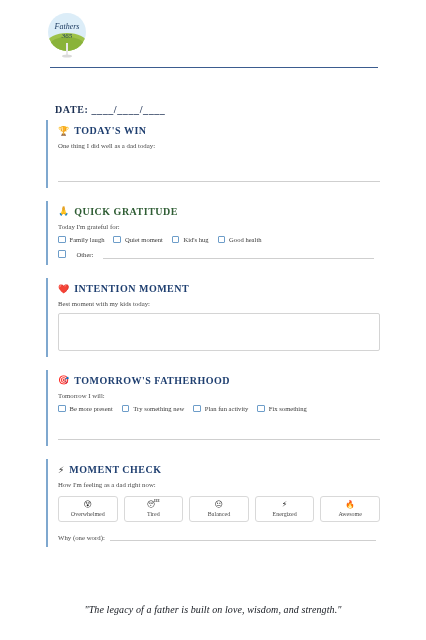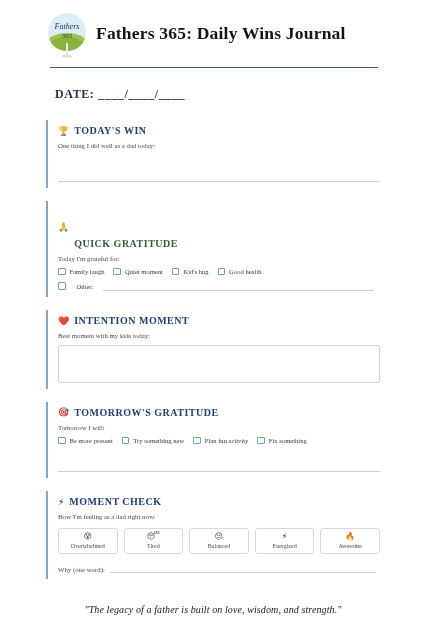--- a/index.html
+++ b/index.html
@@ -54,23 +54,23 @@
     right: 48px;
     top: 67px;
     height: 0;
     border-top: 1.6px solid #3b5c8f;
   }
 
   
   .date-line {
     position: absolute;
     left: 55px;
-    top: 87px;
-    font-family: "Liberation Serif", serif;
-    font-size: 12px;
+    top: 104px;
+    font-family: "Liberation Serif", serif;
+    font-size: 10px;
     font-weight: bold;
     letter-spacing: 0.6px;
     color: #1b2f52;
     white-space: nowrap;
   }
 
   
   .sections {
     position: absolute;
     left: 46px;
@@ -95,21 +95,21 @@
     line-height: 1;
   }
   .sec-title {
     font-family: "Liberation Serif", serif;
     font-size: 10px;
     font-weight: bold;
     letter-spacing: 0.5px;
     line-height: 1;
   }
   .c-navy  { color: #1f3f70; }
-  .c-green { color: #2f5d34; margin-top: 32px; }
+  .c-green { color: #2f5d34; }
 
   .prompt {
     font-family: "Liberation Serif", serif;
     font-size: 6.8px;
     color: #4a4a4a;
     margin-bottom: 4px;
     line-height: 1.3;
   }
 
   .write-line {
@@ -249,21 +249,20 @@
         <g clip-path="url(#circ)">
           <ellipse cx="23" cy="31" rx="20" ry="10" fill="#9ec24a"></ellipse>
           <ellipse cx="23" cy="33" rx="17" ry="8" fill="#8ab33a"></ellipse>
         </g>
         <text x="23" y="17" font-family="Liberation Serif, serif" font-size="8" font-style="italic" fill="#17365d" text-anchor="middle">Fathers</text>
         <text x="23" y="26" font-family="Liberation Serif, serif" font-size="7" font-style="italic" fill="#17365d" text-anchor="middle">365</text>
         <rect x="22" y="31" width="2" height="12" fill="#e7e7e7"></rect>
         <ellipse cx="23" cy="44" rx="5" ry="1.6" fill="#dadada"></ellipse>
       </svg>
     </div>
-    <div class="doc-title">Fathers 365: Daily Wins Journal</div>
   </div>
   <div class="header-rule"></div>
 
   <div class="date-line">DATE:  ____/____/____</div>
 
   <div class="sections">
 
     <div class="section">
       <div class="sec-head">
         <span class="sec-emoji">🏆</span>
@@ -309,21 +308,21 @@
         <span class="sec-emoji">❤️</span>
         <span class="sec-title c-navy">INTENTION MOMENT</span>
       </div>
       <div class="prompt">Best moment with my kids today:</div>
       <div class="textbox"></div>
     </div>
 
     <div class="section">
       <div class="sec-head">
         <span class="sec-emoji">🎯</span>
-        <span class="sec-title c-navy">TOMORROW'S GRATITUDE</span>
+        <span class="sec-title c-navy">TOMORROW'S FATHERHOOD</span>
       </div>
       <div class="prompt">Tomorrow I will:</div>
       <div class="cb-row">
         <div class="cb-item">
           <span class="cb"></span>
           <span class="cb-label">Be more present</span>
         </div>
         <div class="cb-item">
           <span class="cb"></span>
           <span class="cb-label">Try something new</span>

